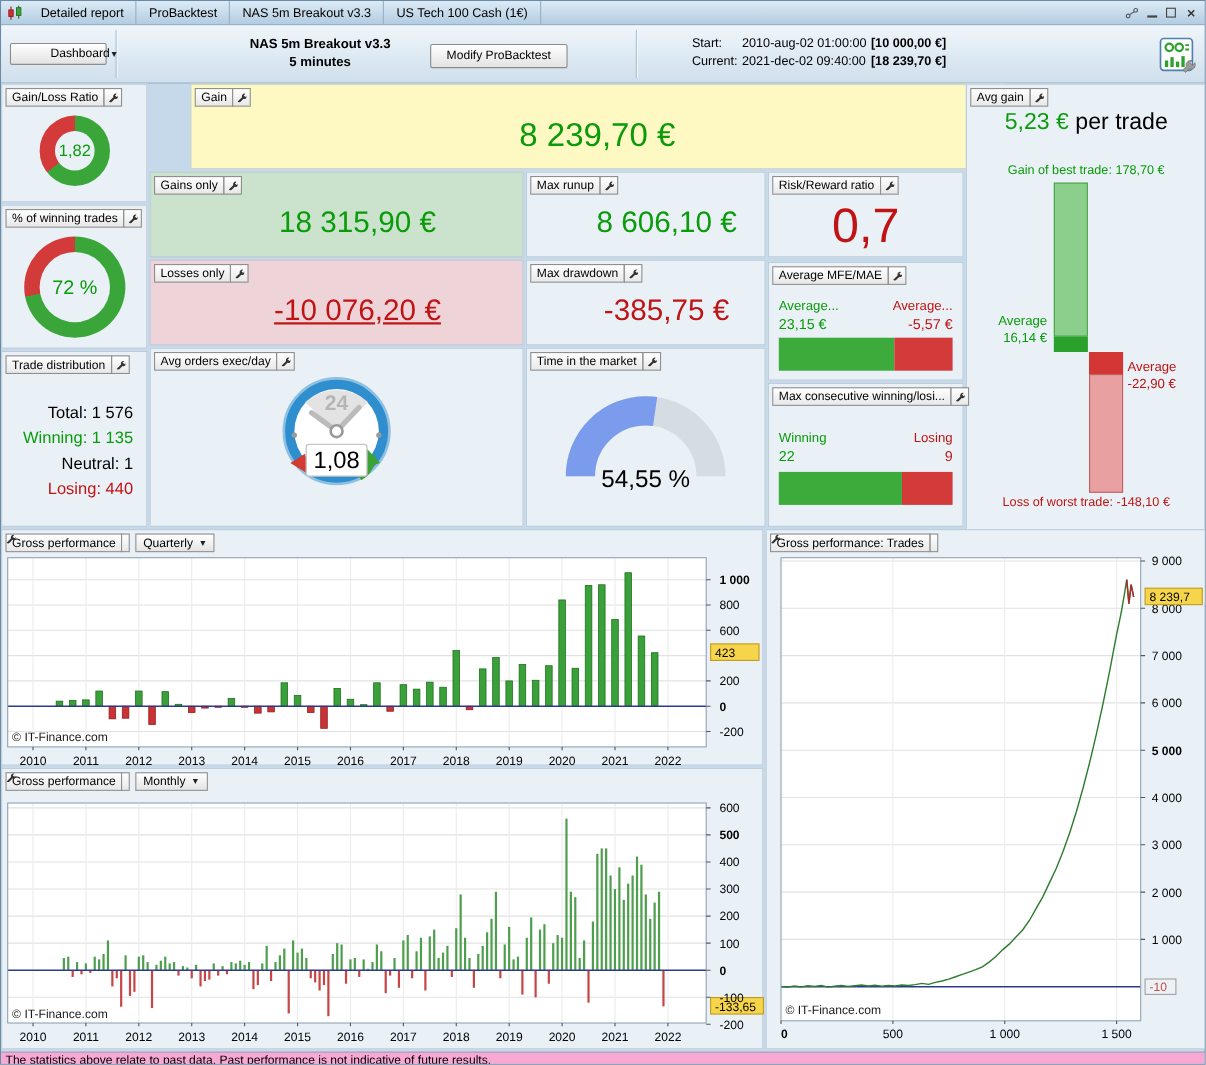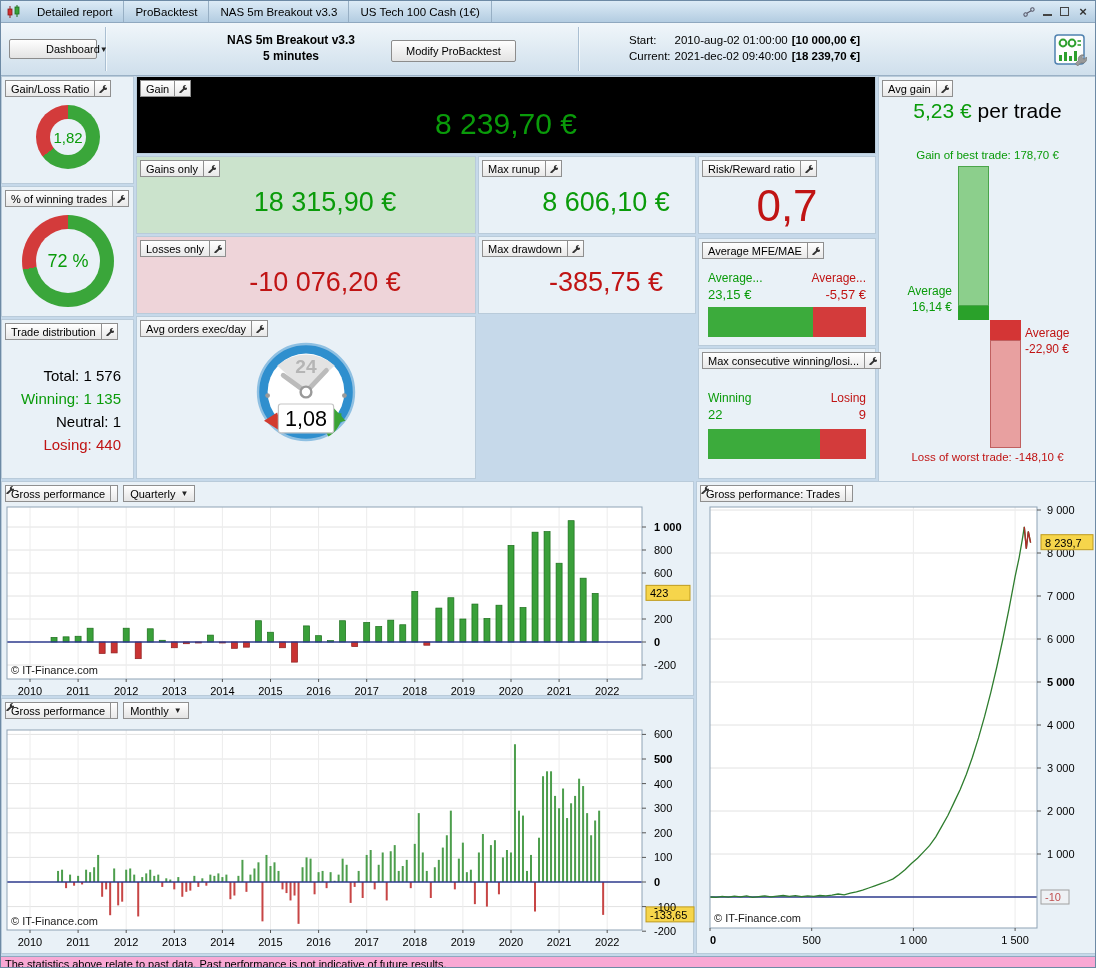--- a/index.html
+++ b/index.html
@@ -28,21 +28,21 @@
   .dashboard-btn{position:absolute;left:8px;top:16px;width:88px;height:20px;justify-content:space-between;padding-left:36px;}
   .strategy-title{position:absolute;left:200px;top:9px;width:180px;text-align:center;font-weight:bold;font-size:12px;line-height:16px;}
   .modify-btn{position:absolute;left:390px;top:17px;height:22px;padding:2px 14px;}
   .startinfo{position:absolute;left:628px;top:9px;font-size:11.5px;line-height:16px;}
   .startinfo table{border-spacing:0;}
   .startinfo td{padding:0 4px 0 0;}
   .startinfo .amt{font-weight:bold;}
   .report-icon{position:absolute;right:10px;top:10px;}
   
   .panel{position:absolute;background:#e9f1f7;border:1px solid #b9cbda;}
-  .panel.greenbg{background:#000000;}
+  .panel.greenbg{background:#fef9c3;margin-left:37px;}
   .panel.green2bg{background:#cbe3cc;}
   .panel.redbg{background:#eed4d9;}
   .chiprow{position:absolute;top:3px;left:3px;display:flex;align-items:flex-start;z-index:6;}
   .chipbox{background:linear-gradient(#ffffff,#e8e8e8);border:1px solid #8f8f8f;font-size:11px;
     padding:1px 5px;display:flex;align-items:center;color:#000;white-space:nowrap;height:17px;}
   .chipbox+.chipbox{margin-left:-1px;padding:1px 3px;}
   .chip-dd{margin-left:5px;border:1px solid #8f8f8f;background:linear-gradient(#fff,#e4e4e4);
     font-size:11px;padding:1px 6px;height:17px;display:flex;align-items:center;gap:5px;}
   .dd-arrow{font-size:8px;color:#222;}
   .val{position:absolute;left:0;right:0;text-align:center;}
@@ -269,21 +269,21 @@
     <div class="chiprow">
       <div class="chipbox">
           <span>Losses only</span>
         </div>
       <div class="chipbox">
           <svg width="9" height="9" viewBox="0 0 10 10">
             <path d="M9 1.4A2.7 2.7 0 0 0 5.6 4.9L1.2 9.3l1.5 1.5 4.4-4.4A2.7 2.7 0 0 0 10.6 3L8.9 4.7 7.3 3.1z" fill="#333"></path>
           </svg>
         </div>
     </div>
-    <div class="val big27 red-t" style="top:30px;">-10 076,20 €</div>
+    <div class="val big27 red-t" style="top:30px;text-decoration:underline;">-10 076,20 €</div>
   </div>
 
   <div class="panel" style="left:477px;top:235px;width:218px;height:78px;">
     <div class="chiprow">
       <div class="chipbox">
           <span>Max drawdown</span>
         </div>
       <div class="chipbox">
           <svg width="9" height="9" viewBox="0 0 10 10">
             <path d="M9 1.4A2.7 2.7 0 0 0 5.6 4.9L1.2 9.3l1.5 1.5 4.4-4.4A2.7 2.7 0 0 0 10.6 3L8.9 4.7 7.3 3.1z" fill="#333"></path>
@@ -343,20 +343,39 @@
         <path d="M33 56 A17 17 0 0 1 25 72" stroke="#d23b2f" stroke-width="7" fill="none"></path>
         <path d="M15 68 L31 78 L26 61 Z" fill="#d23b2f"></path>
         <path d="M67 78 A17 17 0 0 0 76 62" stroke="#3ba336" stroke-width="7" fill="none"></path>
         <path d="M83 68 L70 54 L68 72 Z" fill="#3ba336"></path>
         <rect x="27" y="54" width="46" height="24" rx="2" fill="#ffffff" stroke="#c5c5c5"></rect>
         <text id="avg-orders-value" x="50" y="72" text-anchor="middle" font-size="18" fill="#000">1,08</text>
       </svg>
     </div>
   </div>
 
+  <div class="panel" style="left:477px;top:315px;width:218px;height:163px;">
+    <div class="chiprow">
+      <div class="chipbox">
+          <span>Time in the market</span>
+        </div>
+      <div class="chipbox">
+          <svg width="9" height="9" viewBox="0 0 10 10">
+            <path d="M9 1.4A2.7 2.7 0 0 0 5.6 4.9L1.2 9.3l1.5 1.5 4.4-4.4A2.7 2.7 0 0 0 10.6 3L8.9 4.7 7.3 3.1z" fill="#333"></path>
+          </svg>
+        </div>
+    </div>
+    <div class="gauge-wrap">
+      <svg width="164" height="88" viewBox="0 0 160 86">
+        <path d="M22 80 A58 58 0 0 1 138 80" stroke="#d5dde3" stroke-width="26" fill="none"></path>
+        <path id="gauge-val" d="M22 80 A58 58 0 0 1 138 80" stroke="#7b9cec" stroke-width="26" fill="none" stroke-dasharray="99.39684996692746 182.212373908208"></path>
+      </svg>
+    </div>
+    <div class="gauge-txt">54,55 %</div>
+  </div>
 
   <div class="panel" style="left:697px;top:347px;width:178px;height:131px;">
     <div class="chiprow">
       <div class="chipbox">
           <span>Max consecutive winning/losi...</span>
         </div>
       <div class="chipbox">
           <svg width="9" height="9" viewBox="0 0 10 10">
             <path d="M9 1.4A2.7 2.7 0 0 0 5.6 4.9L1.2 9.3l1.5 1.5 4.4-4.4A2.7 2.7 0 0 0 10.6 3L8.9 4.7 7.3 3.1z" fill="#333"></path>
           </svg>

